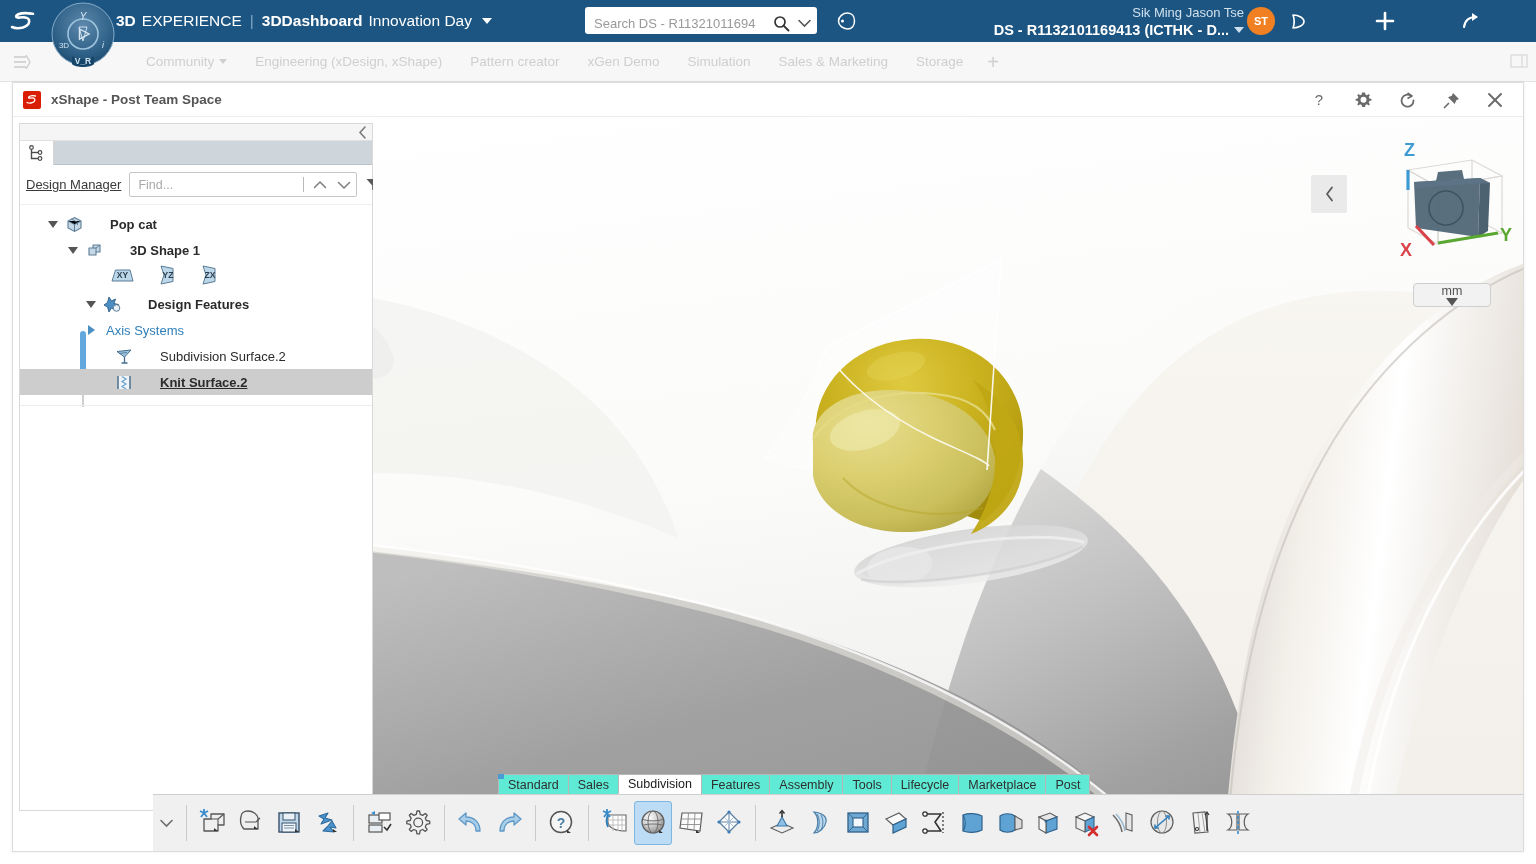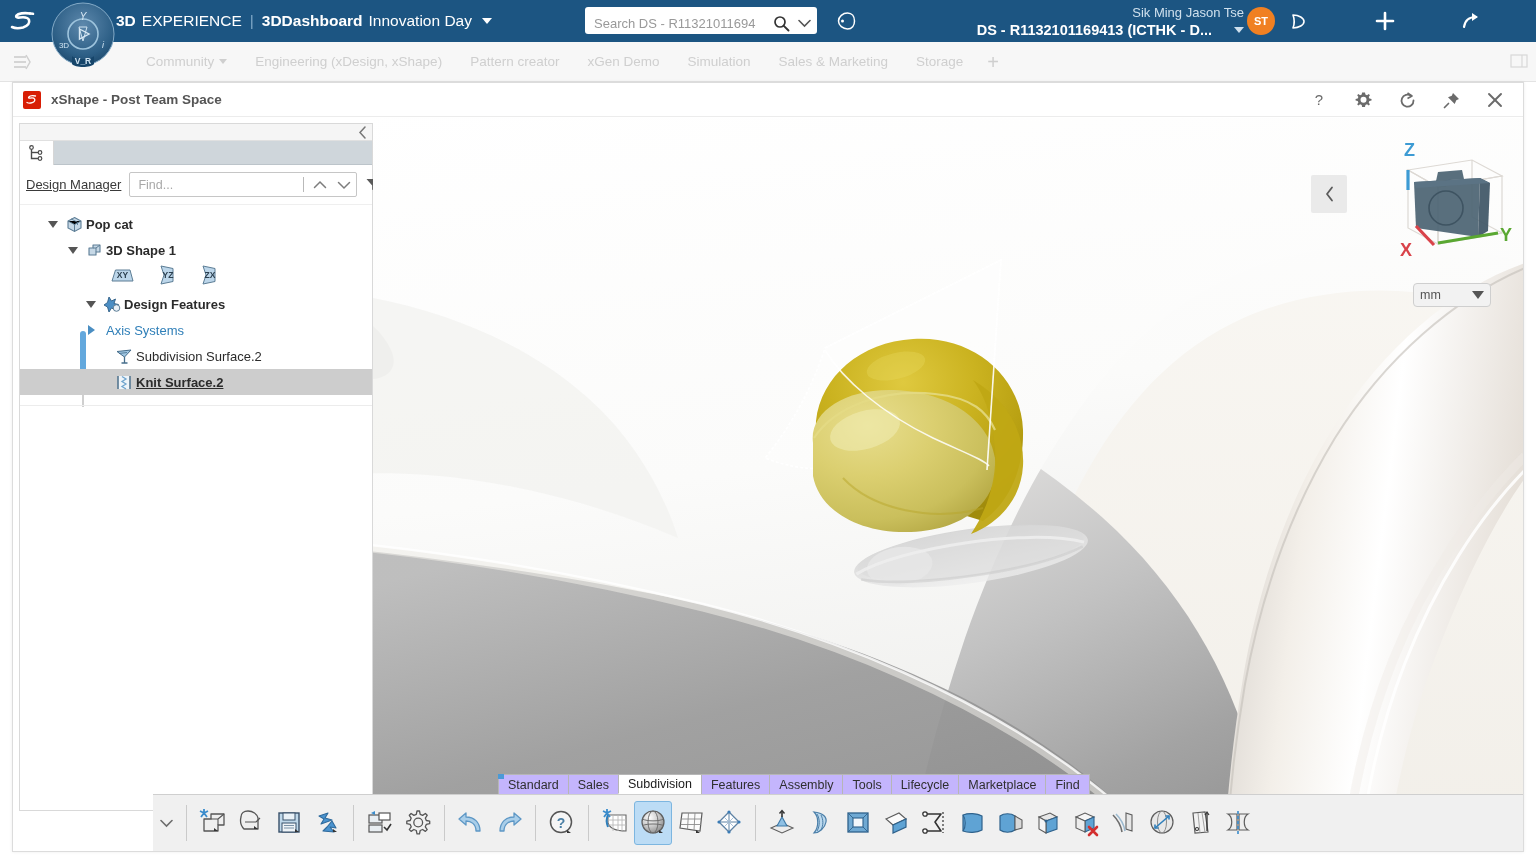--- a/index.html
+++ b/index.html
@@ -54,21 +54,21 @@
   .sb-icon { flex: 0 0 auto; color: #444; display: flex; align-items: center; }
 
   #tag-icon { position: absolute; left: 833px; top: 8px; width: 26px; height: 26px; color: #fff; }
 
   #user-area {
     position: absolute; left: 950px; top: 0; height: 42px; width: 300px;
     display: flex; flex-direction: column; justify-content: center; align-items: flex-end;
     padding-right: 6px;
   }
   #user-name { color: #cfe0ed; font-size: 13px; line-height: 17px; }
-  #tenant-row { display: flex; align-items: center; gap: 22px; }
+  #tenant-row { display: flex; align-items: center; gap: 5px; }
   #tenant { color: #fff; font-size: 14.5px; font-weight: bold; line-height: 18px; }
   #tenant-chev {
     width: 0; height: 0;
     border-left: 5px solid transparent; border-right: 5px solid transparent;
     border-top: 6px solid #cfe0ed;
   }
   #avatar {
     position: absolute; left: 1247px; top: 7px; width: 28px; height: 28px;
     border-radius: 50%; background: #f08022; color: #fff;
     font-size: 11px; font-weight: bold; display: flex; align-items: center; justify-content: center;
@@ -155,21 +155,21 @@
   .find-arrow { width: 24px; display: flex; align-items: center; justify-content: center; color: #7d7d7d; }
   #filter-icon { width: 22px; display: flex; align-items: center; justify-content: center; color: #5a5a5a; }
 
   #tree-body { flex: 1 1 auto; overflow: hidden; position: relative; padding-top: 6px; background: #fff; }
   .tnode { display: flex; align-items: center; height: 26px; font-size: 13px; color: #2b2b2b; position: relative; }
   .tnode.sel { background: #cdcdcd; }
   .tw { width: 18px; display: flex; align-items: center; justify-content: center; flex: 0 0 auto; }
   .tri-d { width: 0; height: 0; border-left: 5px solid transparent; border-right: 5px solid transparent; border-top: 7px solid #555; }
   .tri-r { width: 0; height: 0; border-top: 5px solid transparent; border-bottom: 5px solid transparent; border-left: 7px solid #4a8ec2; }
   .ticon { width: 24px; display: flex; align-items: center; justify-content: center; flex: 0 0 auto; }
-  .tlabel { white-space: nowrap; }
+  .tlabel { white-space: nowrap; margin-left: 24px; }
   .tlabel.b { font-weight: bold; }
   .tlabel.link { color: #2f7fb8; }
   .tlabel.sel { font-weight: bold; text-decoration: underline; }
   .tlabel.dim { color: #c2c2c2; text-decoration: line-through; }
   #planes-row { display: flex; align-items: center; height: 28px; padding-left: 90px; gap: 22px; }
   #bluebar { position: absolute; left: 60px; top: 126px; width: 6px; height: 48px; background: #63a8dd; border-radius: 3px; }
   #greyline { position: absolute; left: 62px; top: 174px; width: 2px; height: 28px; background: #cfcfcf; }
   .rowline { position: absolute; left: 0; width: 100%; height: 1px; background: #ececec; }
 
   
@@ -181,36 +181,36 @@
 
   #vp-collapse {
     position: absolute; left: 938px; top: 57px; width: 36px; height: 38px;
     background: rgba(232,232,232,0.92); border-radius: 2px;
     display: flex; align-items: center; justify-content: center; color: #5b5b5b;
   }
   #viewcube { position: absolute; left: 1013px; top: 20px; width: 130px; height: 125px; }
   #unitsel {
     position: absolute; left: 1040px; top: 165px; width: 78px; height: 24px;
     background: #f2f2f2; border: 1px solid #cfcfcf; border-radius: 4px;
-    display: flex; align-items: center; padding: 0 6px; font-size: 12.5px; color: #555;
+    display: flex; align-items: center; padding: 0 6px; font-size: 12.5px; color: #555; flex-direction: column;
   }
   #unitsel .u-lab { flex: 1 1 auto; }
   #unitsel .u-arr {
     width: 0; height: 0; border-left: 6px solid transparent; border-right: 6px solid transparent;
     border-top: 8px solid #555;
   }
 
   
   #toolbar-tabs {
     position: absolute; left: 485px; top: 691px; height: 20px;
     display: flex; align-items: flex-end; z-index: 30;
   }
   .tb-tab {
     height: 20px; padding: 0 9px; font-size: 12.5px; color: #2f2f2f;
-    background: #c4b5fd; border: 1px solid #b6b6b6; border-bottom: none;
+    background: #5eead4; border: 1px solid #b6b6b6; border-bottom: none;
     display: flex; align-items: center; margin-right: -1px; white-space: nowrap;
   }
   .tb-tab.active { background: #fff; border-bottom: 1px solid #fff; color: #1a1a1a; }
   .tb-tab.first { border-top-left-radius: 2px; }
   #tab-accent {
     position: absolute; left: 485px; top: 691px; width: 6px; height: 5px;
     background: #4b9ad6; z-index: 31;
   }
   #toolbar {
     position: absolute; left: 140px; top: 711px; width: 1370px; height: 57px;
@@ -769,21 +769,21 @@
     <div class="tb-tab">
         <span>Tools</span>
       </div>
     <div class="tb-tab">
         <span>Lifecycle</span>
       </div>
     <div class="tb-tab">
         <span>Marketplace</span>
       </div>
     <div class="tb-tab">
-        <span>Find</span>
+        <span>Post</span>
       </div>
   </div>
 
   <div id="toolbar">
     <div id="tb-chev">
       <svg width="13" height="9" viewBox="0 0 13 9">
           <path d="M1 1.5 L6.5 7 L12 1.5" stroke="#6d6d6d" stroke-width="1.6" fill="none" stroke-linecap="round"></path>
         </svg>
     </div>
     <div class="tb-sep"></div>

